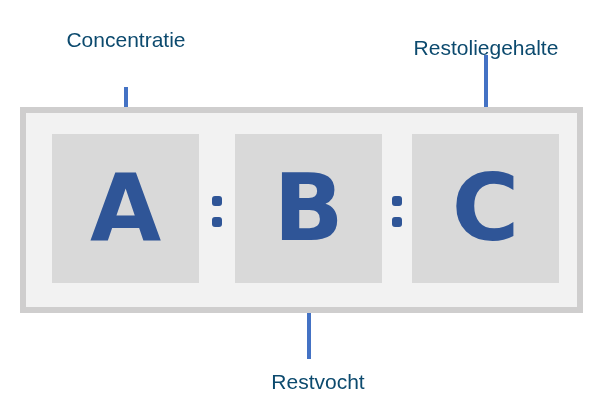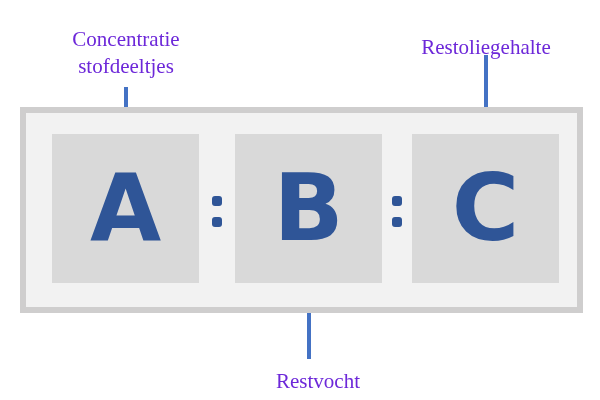--- a/index.html
+++ b/index.html
@@ -1,29 +1,28 @@
 <!DOCTYPE html>
 <html><head>
 <meta charset="utf-8">
 <style>
   html, body { margin:0; padding:0; }
   body { width:600px; height:400px; position:relative; background:#FFFFFF; overflow:hidden; font-family:"Liberation Sans", sans-serif; }
-  .label { position:absolute; color:#6d28d9; font-size:21px; line-height:27px; text-align:center; white-space:nowrap;font-family:Liberation Serif, serif; }
+  .label { position:absolute; color:#0c4a6e; font-size:21px; line-height:27px; text-align:center; white-space:nowrap; }
   .vline { position:absolute; width:4px; background:#4472C4; }
   .frame { position:absolute; left:20px; top:107px; width:551px; height:194px; background:#F2F2F2; border:6px solid #CFCECE; }
   .box { position:absolute; top:134px; width:147px; height:149px; background:#D9D9D9; display:flex; align-items:center; justify-content:center; color:#2F5597; font-weight:bold; font-size:92px; font-family:"DejaVu Sans", sans-serif; }
   .colon { position:absolute; top:196px; width:10px; }
   .dot { width:10px; height:10px; border-radius:3px; background:#2F5597; margin-bottom:11px; }
 </style>
 </head>
 <body>
 
 <div class="label" style="left:52px; top:26px; width:148px;">
   <div>Concentratie</div>
-  <div>stofdeeltjes</div>
 </div>
 <div class="vline" style="left:124px; top:87px; height:20px;"></div>
 
 <div class="label" style="left:400px; top:34px; width:172px;">Restoliegehalte</div>
 <div class="vline" style="left:484px; top:55px; height:52px;"></div>
 
 <div class="frame"></div>
 
 <div class="box" style="left:52px;">
     <span>A</span>

